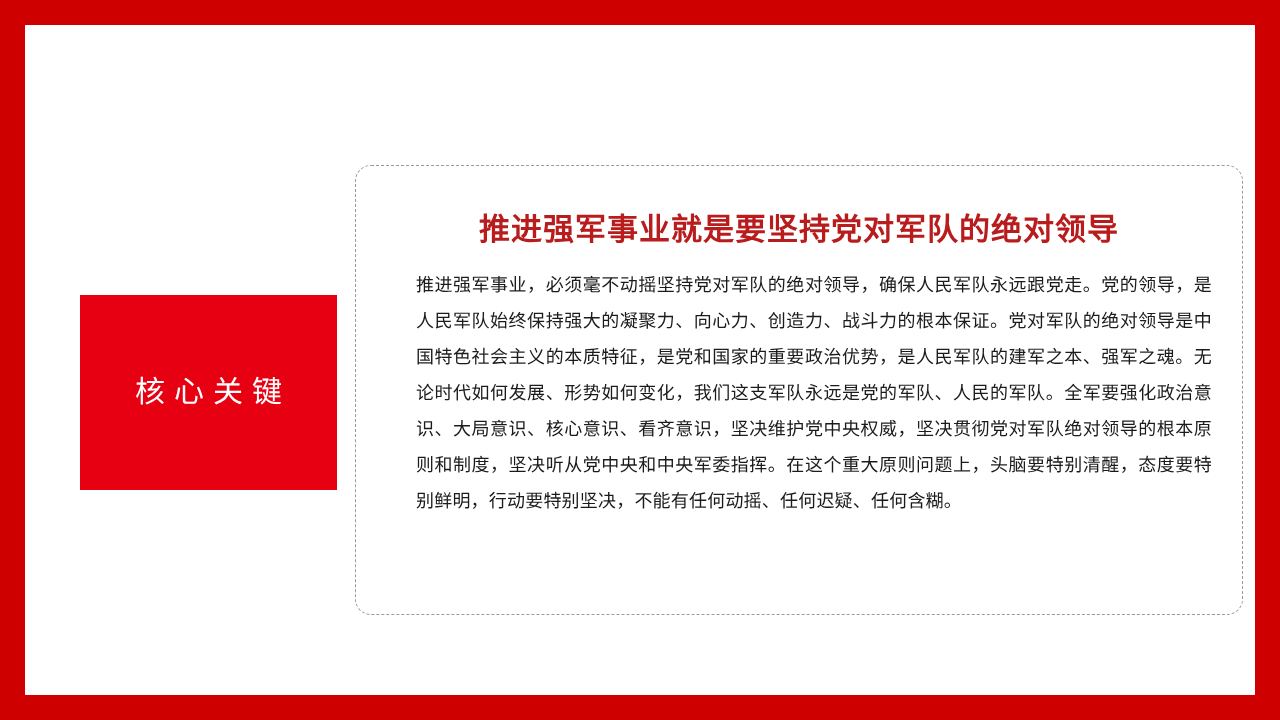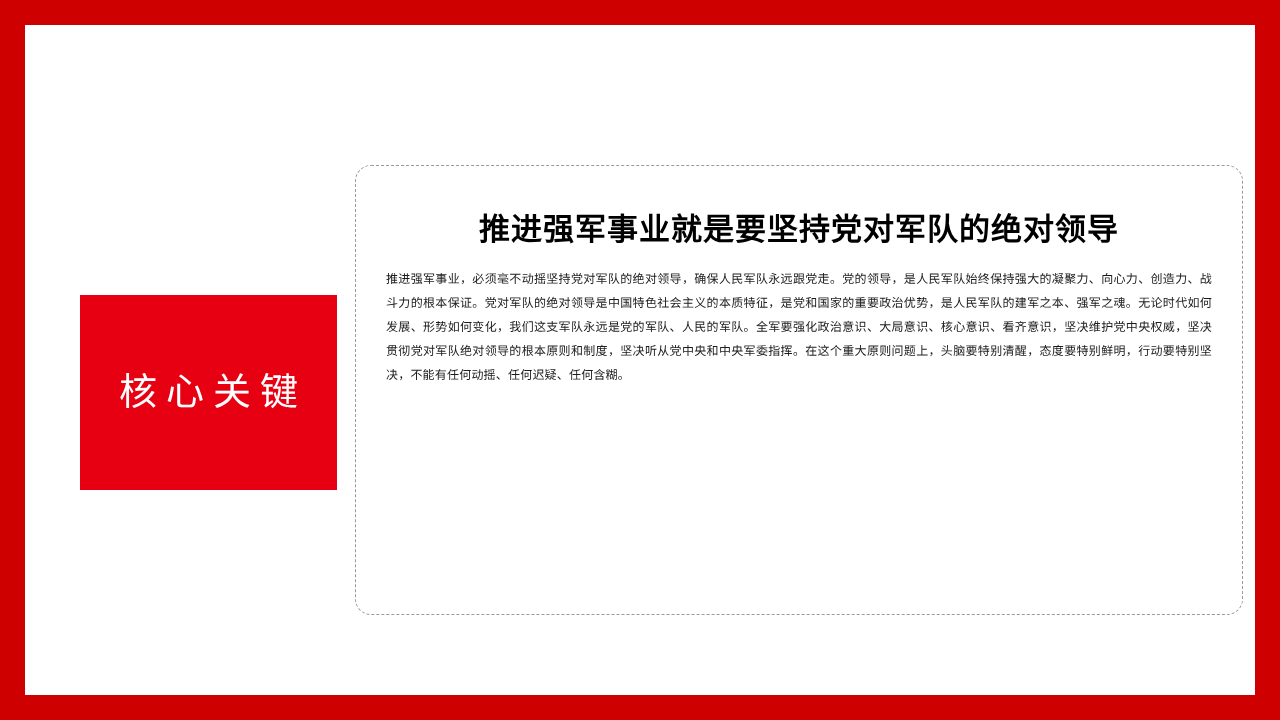--- a/index.html
+++ b/index.html
@@ -42,57 +42,58 @@
     background: #E60012;
     display: flex;
     flex-direction: column;
     align-items: center;
     justify-content: center;
     text-align: center;
   }
   .side-label .label-line {
     color: #FFFFFF;
     font-family: "DejaVu Serif", "Liberation Serif", serif;
-    font-size: 38px;
+    font-size: 30px;
     letter-spacing: 9px;
     line-height: 1.55;
     text-indent: 9px;
   }
 
   
   .content-panel {
     position: absolute;
     left: 330px;
     top: 140px;
     width: 888px;
     height: 450px;
     border: 1px dashed #9a9a9a;
     border-radius: 16px;
     box-sizing: border-box;
     padding: 30px 30px 20px 30px;
   }
 
   .panel-title {
-    color: #000000;
+    color: #b91c1c;
     font-family: "DejaVu Serif", "Liberation Serif", serif;
     font-size: 31px;
     font-weight: bold;
     text-align: center;
     letter-spacing: 1px;
     margin: 8px 0 18px 0;
   }
 
   .panel-body {
     color: #1b1b1b;
     font-family: "DejaVu Sans", "Liberation Sans", sans-serif;
-    font-size: 12px;
+    font-size: 18px;
     line-height: 2.0;
     text-align: justify;
     text-justify: inter-ideograph;
     letter-spacing: 0.2px;
+    margin-left: 30px;
   }
 </style>
 </head>
 <body>
 
 <div class="slide">
   <div class="page-inner">
 
     <div class="side-label">
       <div class="label-line">核心关键</div>

